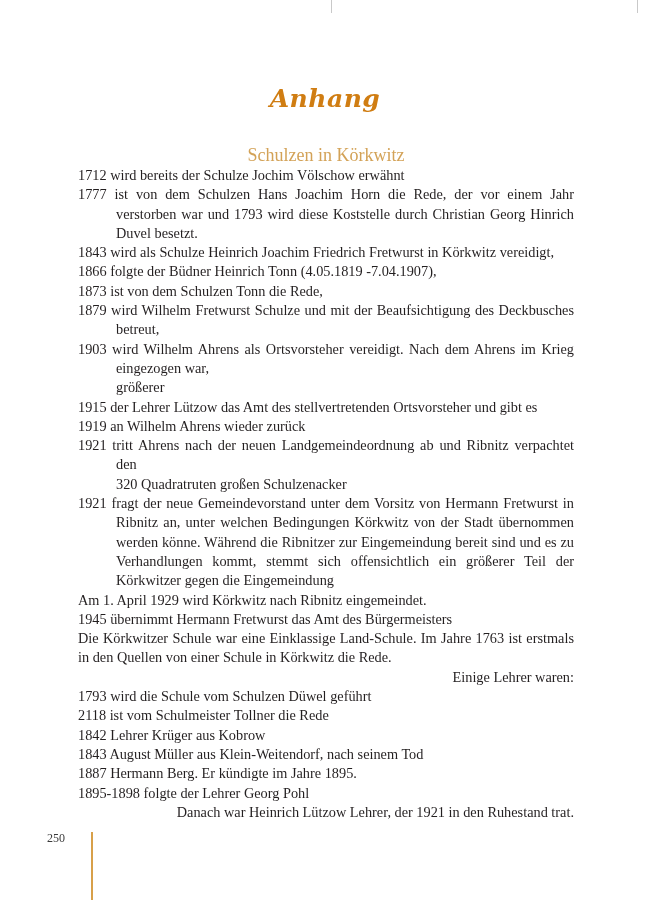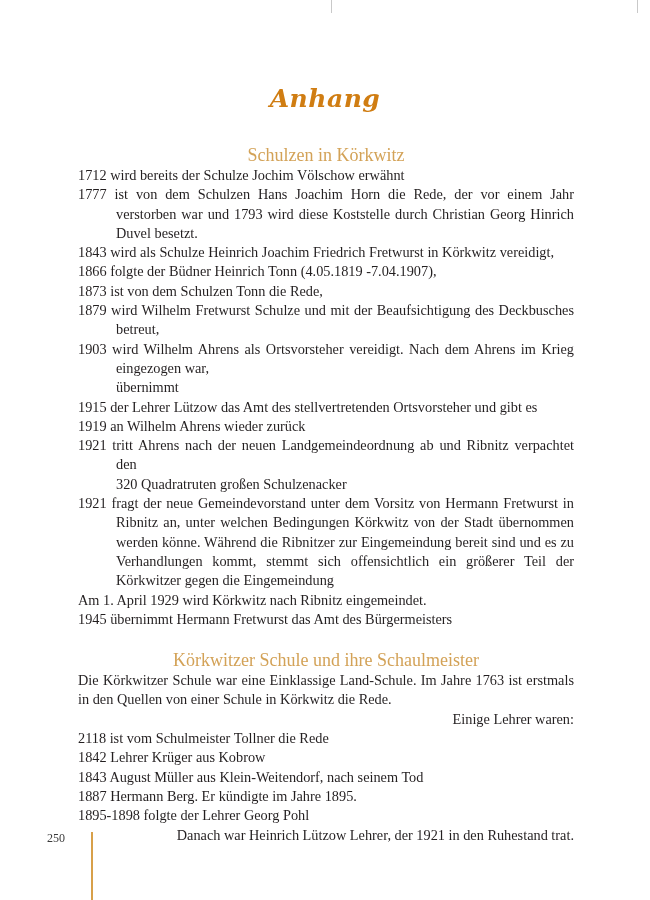--- a/index.html
+++ b/index.html
@@ -127,33 +127,33 @@
     <div id="sections-root">
         <div class="section-heading">Schulzen in Körkwitz</div>
         <div class="lines">
           <p class="entry">1712 wird bereits der Schulze Jochim Völschow erwähnt</p>
           <p class="entry">1777 ist von dem Schulzen Hans Joachim Horn die Rede, der vor einem Jahr verstorben war und 1793 wird diese Koststelle durch Christian Georg Hinrich Duvel besetzt.</p>
           <p class="entry">1843 wird als Schulze Heinrich Joachim Friedrich Fretwurst in Körkwitz vereidigt,</p>
           <p class="entry">1866 folgte der Büdner Heinrich Tonn (4.05.1819 -7.04.1907),</p>
           <p class="entry">1873 ist von dem Schulzen Tonn die Rede,</p>
           <p class="entry">1879 wird Wilhelm Fretwurst Schulze und mit der Beaufsichtigung des Deckbusches betreut,</p>
           <p class="entry">1903 wird Wilhelm Ahrens als Ortsvorsteher vereidigt. Nach dem Ahrens im Krieg eingezogen war,</p>
-          <p class="cont">übernimmt</p>
+          <p class="cont">größerer</p>
           <p class="entry">1915 der Lehrer Lützow das Amt des stellvertretenden Ortsvorsteher und gibt es</p>
           <p class="entry">1919 an Wilhelm Ahrens wieder zurück</p>
           <p class="entry">1921 tritt Ahrens nach der neuen Landgemeindeordnung ab und Ribnitz verpachtet den</p>
           <p class="cont">320 Quadratruten großen Schulzenacker</p>
           <p class="entry">1921 fragt der neue Gemeindevorstand unter dem Vorsitz von Hermann Fretwurst in Ribnitz an, unter welchen Bedingungen Körkwitz von der Stadt übernommen werden könne. Während die Ribnitzer zur Eingemeindung bereit sind und es zu Verhandlungen kommt, stemmt sich offensichtlich ein größerer Teil der Körkwitzer gegen die Eingemeindung</p>
           <p class="entry">Am 1. April 1929 wird Körkwitz nach Ribnitz eingemeindet.</p>
           <p class="entry">1945 übernimmt Hermann Fretwurst das Amt des Bürgermeisters</p>
         </div>
-        <div class="section-heading second">Körkwitzer Schule und ihre Schaulmeister</div>
         <div class="lines">
           <p class="para">Die Körkwitzer Schule war eine Einklassige Land-Schule. Im Jahre 1763 ist erstmals in den Quellen von einer Schule in Körkwitz die Rede.</p>
           <p class="para nojust">Einige Lehrer waren:</p>
+          <p class="entry">1793  wird die Schule vom Schulzen Düwel geführt</p>
           <p class="entry">2118  ist vom Schulmeister Tollner die Rede</p>
           <p class="entry">1842  Lehrer Krüger aus Kobrow</p>
           <p class="entry">1843  August Müller aus Klein-Weitendorf, nach seinem Tod</p>
           <p class="entry">1887  Hermann Berg. Er kündigte im Jahre 1895.</p>
           <p class="entry">1895-1898  folgte der Lehrer Georg Pohl</p>
           <p class="para nojust">Danach war Heinrich Lützow Lehrer, der 1921 in den Ruhestand trat.</p>
           <div class="gap"></div>
         </div>
       </div>
   </div>

